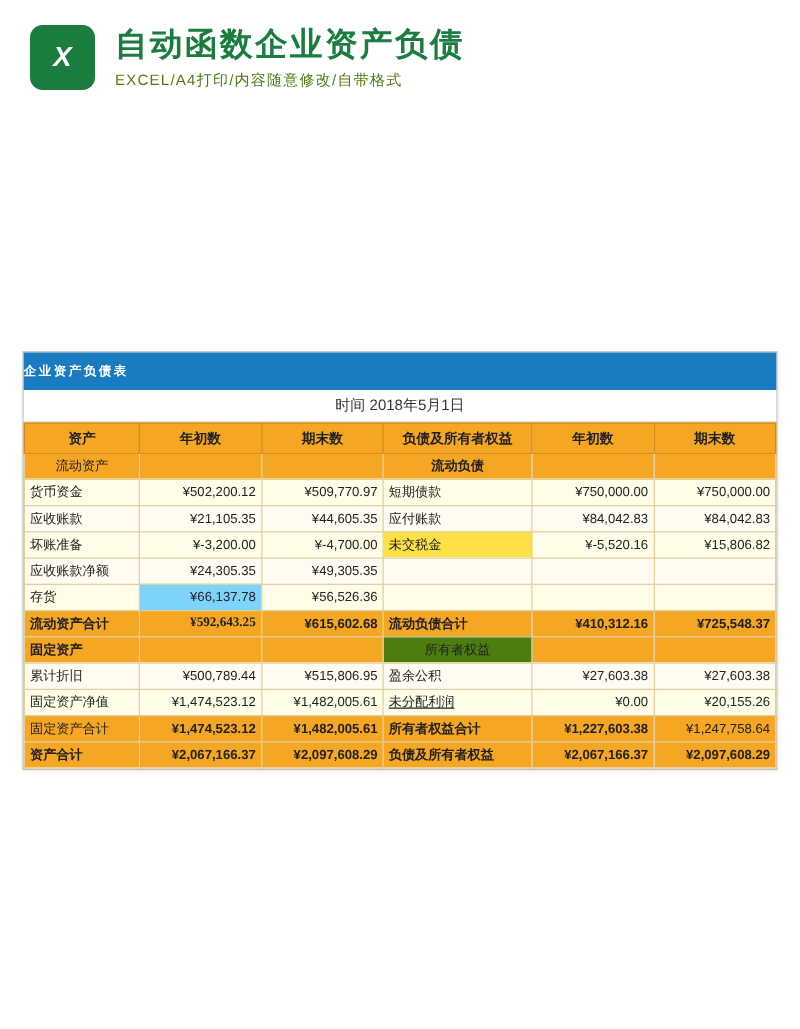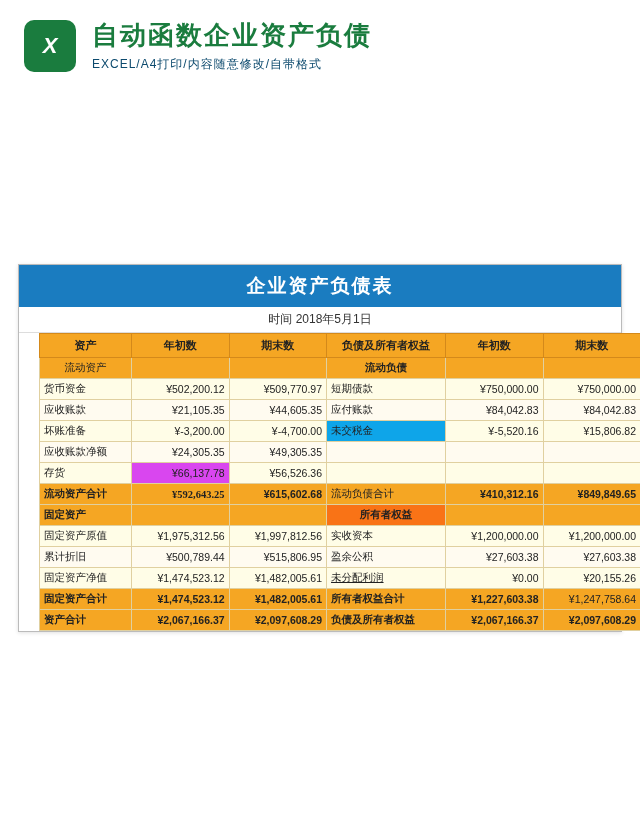--- a/index.html
+++ b/index.html
@@ -42,58 +42,56 @@
     }
     .header-text { display: flex; flex-direction: column; }
     .header-title {
       font-size: 26px;
       font-weight: bold;
       color: #1a7c3e;
       letter-spacing: 2px;
     }
     .header-sub {
       font-size: 12px;
-      color: #0c4a6e;
+      color: #4d7c0f;
       margin-top: 3px;
       letter-spacing: 1px;
     }
     .content-area {
       flex: 1;
       display: flex;
       align-items: center;
       justify-content: center;
       padding: 10px 18px 20px 18px;
     }
     .table-wrapper {
       width: 100%;
       border: 1px solid #bbb;
       box-shadow: 0 1px 4px rgba(0,0,0,0.12);
     }
     .table-title-row {
       background: #1a7cc0;
-      text-align: center;
       color: white;
-      font-size: 19px;
+      font-size: 10px;
       font-weight: bold;
       padding: 8px 0;
       letter-spacing: 2px;
     }
     .table-date-row {
       background: white;
       text-align: center;
       font-size: 12px;
       color: #333;
       padding: 4px 0;
       border-bottom: 1px solid #ddd;
     }
     table {
       width: 100%;
       border-collapse: collapse;
       font-size: 11px;
-      margin-left: 20px;
     }
     table th {
       background: #f5a623;
       color: #222;
       font-weight: bold;
       text-align: center;
       padding: 4px 2px;
       border: 1px solid #d4891a;
     }
     table td {
@@ -154,82 +152,74 @@
               <td style="text-align: right; background: rgb(255, 251, 240);">¥21,105.35</td>
               <td style="text-align: right; background: rgb(255, 251, 240);">¥44,605.35</td>
               <td style="background: rgb(255, 251, 240);">应付账款</td>
               <td style="text-align: right; background: rgb(255, 251, 240);">¥84,042.83</td>
               <td style="text-align: right; background: rgb(255, 251, 240);">¥84,042.83</td>
             </tr>
             <tr>
               <td style="background: rgb(255, 253, 231);">坏账准备</td>
               <td style="text-align: right; background: rgb(255, 253, 231);">¥-3,200.00</td>
               <td style="text-align: right; background: rgb(255, 253, 231);">¥-4,700.00</td>
-              <td style="background: #0ea5e9;">未交税金</td>
+              <td style="background: #fde047;">未交税金</td>
               <td style="text-align: right; background: rgb(255, 253, 231);">¥-5,520.16</td>
               <td style="text-align: right; background: rgb(255, 253, 231);">¥15,806.82</td>
             </tr>
             <tr>
               <td style="background: rgb(255, 251, 240);">应收账款净额</td>
               <td style="text-align: right; background: rgb(255, 251, 240);">¥24,305.35</td>
               <td style="text-align: right; background: rgb(255, 251, 240);">¥49,305.35</td>
               <td style="background: rgb(255, 251, 240);"></td>
               <td style="text-align: right; background: rgb(255, 251, 240);"></td>
               <td style="text-align: right; background: rgb(255, 251, 240);"></td>
             </tr>
             <tr>
               <td style="background: rgb(255, 253, 231);">存货</td>
-              <td style="text-align: right; background: #d946ef;">¥66,137.78</td>
+              <td style="text-align: right; background: #7dd3fc;">¥66,137.78</td>
               <td style="text-align: right; background: rgb(255, 253, 231);">¥56,526.36</td>
               <td style="background: rgb(255, 253, 231);"></td>
               <td style="text-align: right; background: rgb(255, 253, 231);"></td>
               <td style="text-align: right; background: rgb(255, 253, 231);"></td>
             </tr>
             <tr>
               <td style="font-weight: bold; background: rgb(245, 166, 35);">流动资产合计</td>
               <td style="text-align: right; font-weight: bold; background: rgb(245, 166, 35); font-family: Liberation Serif, serif;">¥592,643.25</td>
               <td style="text-align: right; font-weight: bold; background: rgb(245, 166, 35);">¥615,602.68</td>
-              <td style="font-weight: normal; background: rgb(245, 166, 35);">流动负债合计</td>
+              <td style="font-weight: bold; background: rgb(245, 166, 35);">流动负债合计</td>
               <td style="text-align: right; font-weight: bold; background: rgb(245, 166, 35);">¥410,312.16</td>
-              <td style="text-align: right; font-weight: bold; background: rgb(245, 166, 35);">¥849,849.65</td>
+              <td style="text-align: right; font-weight: bold; background: rgb(245, 166, 35);">¥725,548.37</td>
             </tr>
             <tr>
               <td style="text-align: left; font-weight: bold; background: rgb(245, 166, 35);">固定资产</td>
               <td style="background: rgb(245, 166, 35);"></td>
               <td style="background: rgb(245, 166, 35);"></td>
-              <td style="text-align: center; font-weight: bold; background: #f97316;">所有者权益</td>
-              <td style="background: rgb(245, 166, 35);"></td>
-              <td style="background: rgb(245, 166, 35);"></td>
-            </tr>
-            <tr>
-              <td style="background: rgb(255, 253, 231);">固定资产原值</td>
-              <td style="text-align: right; background: rgb(255, 253, 231);">¥1,975,312.56</td>
-              <td style="text-align: right; background: rgb(255, 253, 231);">¥1,997,812.56</td>
-              <td style="background: rgb(255, 253, 231);">实收资本</td>
-              <td style="text-align: right; background: rgb(255, 253, 231);">¥1,200,000.00</td>
-              <td style="text-align: right; background: rgb(255, 253, 231);">¥1,200,000.00</td>
+              <td style="text-align: center; font-weight: normal; background: #4d7c0f;">所有者权益</td>
+              <td style="background: rgb(245, 166, 35);"></td>
+              <td style="background: rgb(245, 166, 35);"></td>
             </tr>
             <tr>
               <td style="background: rgb(255, 251, 240);">累计折旧</td>
               <td style="text-align: right; background: rgb(255, 251, 240);">¥500,789.44</td>
               <td style="text-align: right; background: rgb(255, 251, 240);">¥515,806.95</td>
               <td style="background: rgb(255, 251, 240);">盈余公积</td>
               <td style="text-align: right; background: rgb(255, 251, 240);">¥27,603.38</td>
               <td style="text-align: right; background: rgb(255, 251, 240);">¥27,603.38</td>
             </tr>
             <tr>
               <td style="background: rgb(255, 253, 231);">固定资产净值</td>
               <td style="text-align: right; background: rgb(255, 253, 231);">¥1,474,523.12</td>
               <td style="text-align: right; background: rgb(255, 253, 231);">¥1,482,005.61</td>
               <td style="background: rgb(255, 253, 231); text-decoration: underline;">未分配利润</td>
               <td style="text-align: right; background: rgb(255, 253, 231);">¥0.00</td>
               <td style="text-align: right; background: rgb(255, 253, 231);">¥20,155.26</td>
             </tr>
             <tr>
-              <td style="font-weight: bold; background: rgb(245, 166, 35);">固定资产合计</td>
+              <td style="font-weight: normal; background: rgb(245, 166, 35);">固定资产合计</td>
               <td style="text-align: right; font-weight: bold; background: rgb(245, 166, 35);">¥1,474,523.12</td>
               <td style="text-align: right; font-weight: bold; background: rgb(245, 166, 35);">¥1,482,005.61</td>
               <td style="font-weight: bold; background: rgb(245, 166, 35);">所有者权益合计</td>
               <td style="text-align: right; font-weight: bold; background: rgb(245, 166, 35);">¥1,227,603.38</td>
               <td style="text-align: right; font-weight: normal; background: rgb(245, 166, 35);">¥1,247,758.64</td>
             </tr>
             <tr>
               <td style="font-weight: bold; background: rgb(245, 166, 35);">资产合计</td>
               <td style="text-align: right; font-weight: bold; background: rgb(245, 166, 35);">¥2,067,166.37</td>
               <td style="text-align: right; font-weight: bold; background: rgb(245, 166, 35);">¥2,097,608.29</td>

